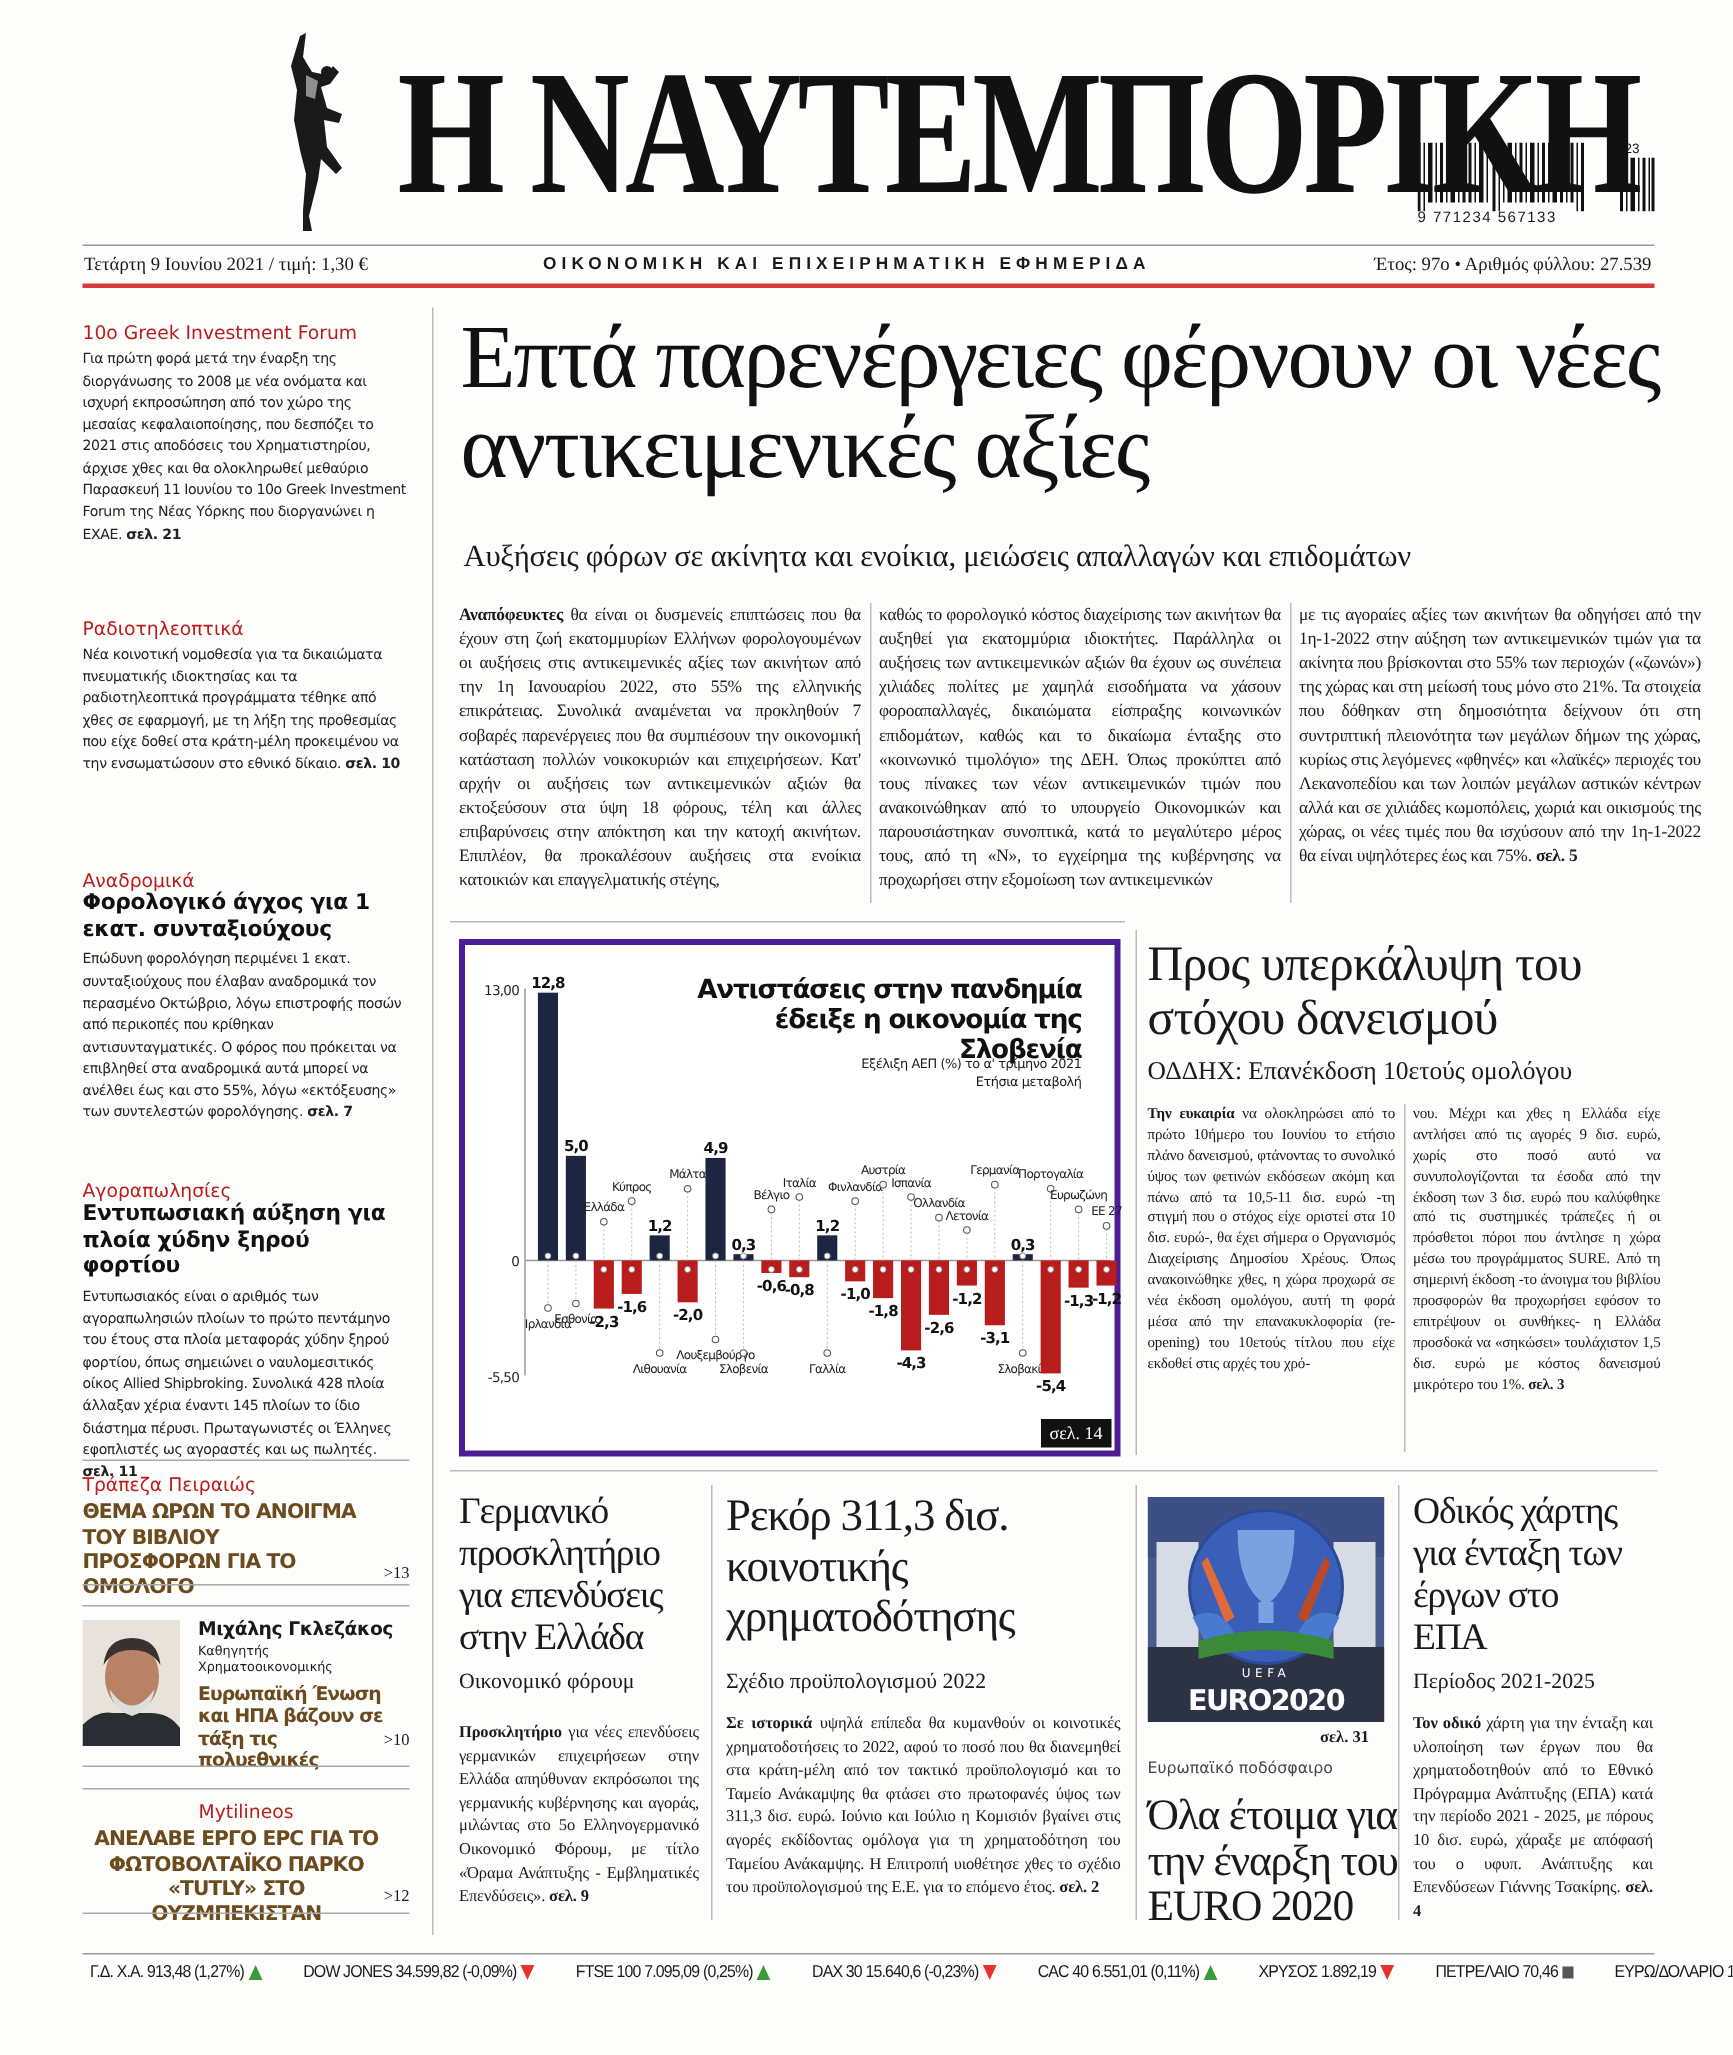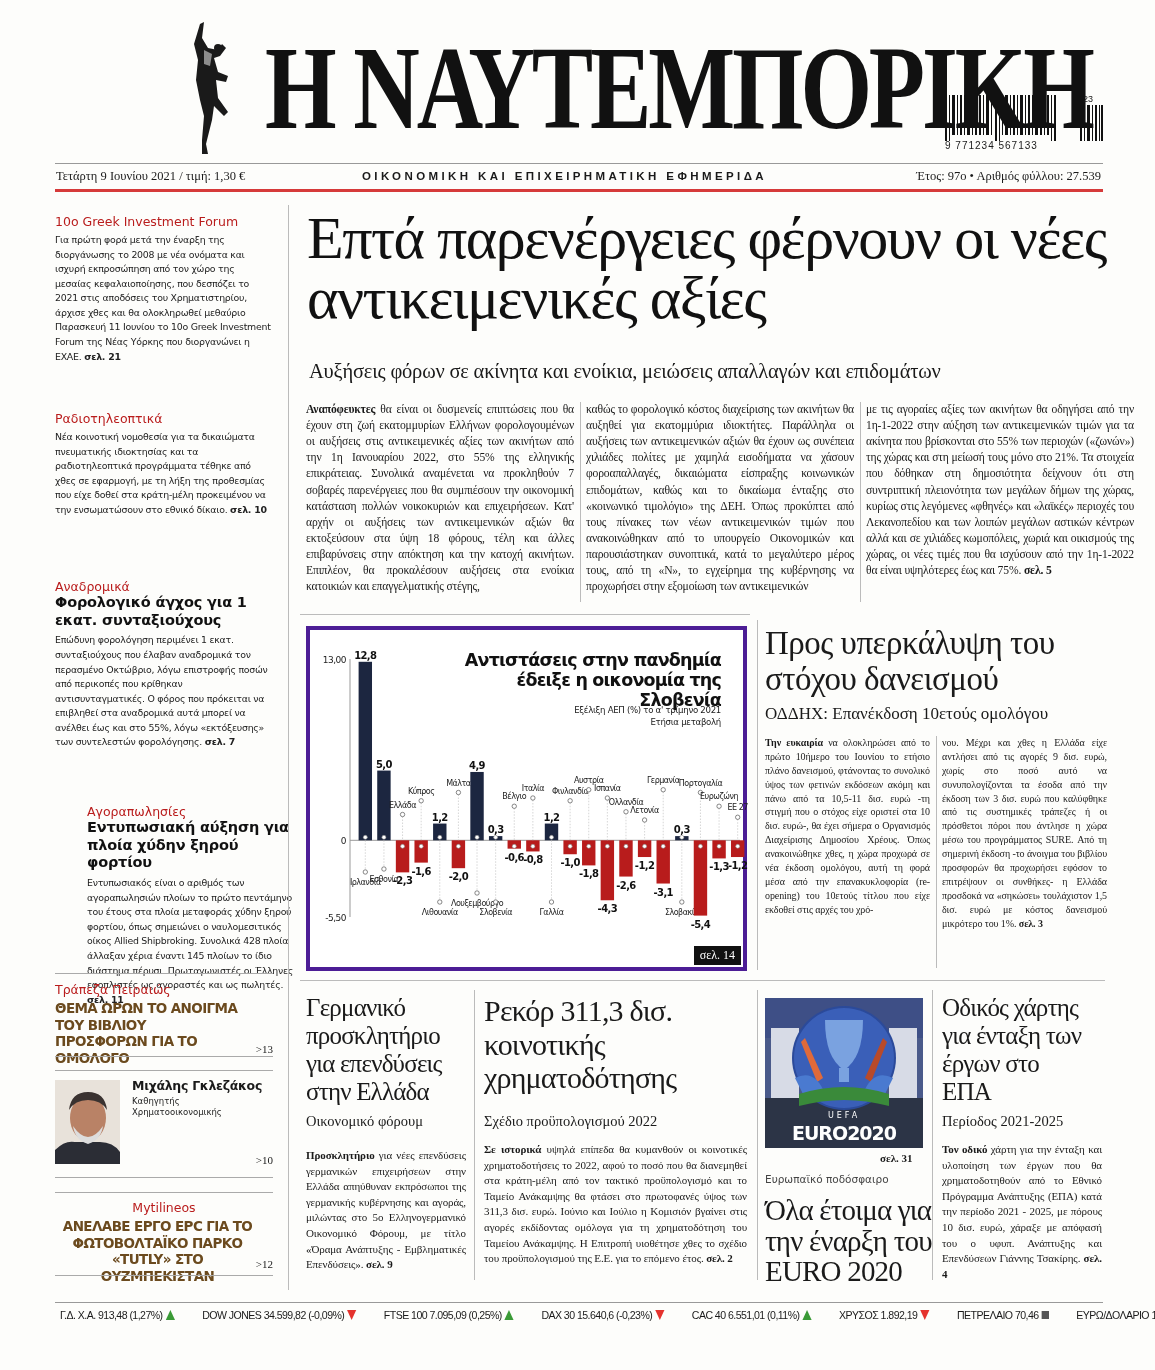--- a/index.html
+++ b/index.html
@@ -137,21 +137,21 @@
   <div class="kicker">Ραδιοτηλεοπτικά</div>
   <div class="lbody"><span>Νέα κοινοτική νομοθεσία για τα δικαιώματα πνευματικής ιδιοκτησίας και τα ραδιοτηλεοπτικά προγράμματα τέθηκε από χθες σε εφαρμογή, με τη λήξη της προθεσμίας που είχε δοθεί στα κράτη-μέλη προκειμένου να την ενσωματώσουν στο εθνικό δίκαιο.</span> <span class="pg">σελ. 10</span></div>
 </div>
 
 <div class="abs leftcol" style="top:579px;">
   <div class="kicker">Αναδρομικά</div>
   <div class="lhead">Φορολογικό άγχος για 1 εκατ. συνταξιούχους</div>
   <div class="lbody"><span>Επώδυνη φορολόγηση περιμένει 1 εκατ. συνταξιούχους που έλαβαν αναδρομικά τον περασμένο Οκτώβριο, λόγω επιστροφής ποσών από περικοπές που κρίθηκαν αντισυνταγματικές. Ο φόρος που πρόκειται να επιβληθεί στα αναδρομικά αυτά μπορεί να ανέλθει έως και στο 55%, λόγω «εκτόξευσης» των συντελεστών φορολόγησης.</span> <span class="pg">σελ. 7</span></div>
 </div>
 
-<div class="abs leftcol" style="top:804px;margin-left:32px;">
+<div class="abs leftcol" style="top:786px;">
   <div class="kicker">Αγοραπωλησίες</div>
   <div class="lhead">Εντυπωσιακή αύξηση για πλοία χύδην ξηρού φορτίου</div>
   <div class="lbody"><span>Εντυπωσιακός είναι ο αριθμός των αγοραπωλησιών πλοίων το πρώτο πεντάμηνο του έτους στα πλοία μεταφοράς χύδην ξηρού φορτίου, όπως σημειώνει ο ναυλομεσιτικός οίκος Allied Shipbroking. Συνολικά 428 πλοία άλλαξαν χέρια έναντι 145 πλοίων το ίδιο διάστημα πέρυσι. Πρωταγωνιστές οι Έλληνες εφοπλιστές ως αγοραστές και ως πωλητές.</span> <span class="pg">σελ. 11</span></div>
 </div>
 
 <div class="abs hr-thin" style="left:55px; top:973px;"></div>
 <div class="abs leftcol" style="top:982px; height:75px;">
   <div class="kicker">Τράπεζα Πειραιώς</div>
   <div class="caps-head" style="width:185px; margin-top:3px;">ΘΕΜΑ ΩΡΩΝ ΤΟ ΑΝΟΙΓΜΑ ΤΟΥ ΒΙΒΛΙΟΥ ΠΡΟΣΦΟΡΩΝ ΓΙΑ ΤΟ ΟΜΟΛΟΓΟ</div>
   <span class="caps-ref">&gt;13</span>
@@ -165,20 +165,21 @@
     <path d="M0 84 L0 70 Q10 60 20 62 L45 62 Q58 62 65 72 L65 84 Z" fill="#2b2d35"></path>
     <ellipse cx="33" cy="38" rx="18" ry="23" fill="#b98266"></ellipse>
     <path d="M14 30 Q16 12 33 12 Q50 12 52 30 Q46 20 33 20 Q20 20 14 30 Z" fill="#3a3230"></path>
     <path d="M18 46 Q33 68 48 46 Q46 60 33 64 Q20 60 18 46 Z" fill="#ddd"></path>
   </svg>
   <div class="abs" style="left:77px; top:0; font-family:'DejaVu Sans',sans-serif; font-weight:bold; font-size:12.5px; letter-spacing:-0.3px;">Μιχάλης Γκλεζάκος</div>
   <div class="abs" style="left:77px; top:18px; font-family:'DejaVu Sans',sans-serif; font-size:8.5px; line-height:1.25;">
     <div>Καθηγητής</div>
     <div>Χρηματοοικονομικής</div>
   </div>
+  <div class="abs caps-head" style="left:77px; top:44px; width:125px; font-size:12.5px; line-height:1.18;">Ευρωπαϊκή Ένωση και ΗΠΑ βάζουν σε τάξη τις πολυεθνικές</div>
   <span class="caps-ref">&gt;10</span>
 </div>
 <div class="abs hr-thin" style="left:55px; top:1177px;"></div>
 
 <div class="abs hr-thin" style="left:55px; top:1192px;"></div>
 <div class="abs leftcol" style="top:1200px; height:72px;text-align:center;">
   <div class="kicker">Mytilineos</div>
   <div class="caps-head" style="width:205px; margin-top:3px;">ΑΝΕΛΑΒΕ ΕΡΓΟ EPC ΓΙΑ ΤΟ ΦΩΤΟΒΟΛΤΑΪΚΟ ΠΑΡΚΟ «TUTLY» ΣΤΟ ΟΥΖΜΠΕΚΙΣΤΑΝ</div>
   <span class="caps-ref">&gt;12</span>
 </div>

